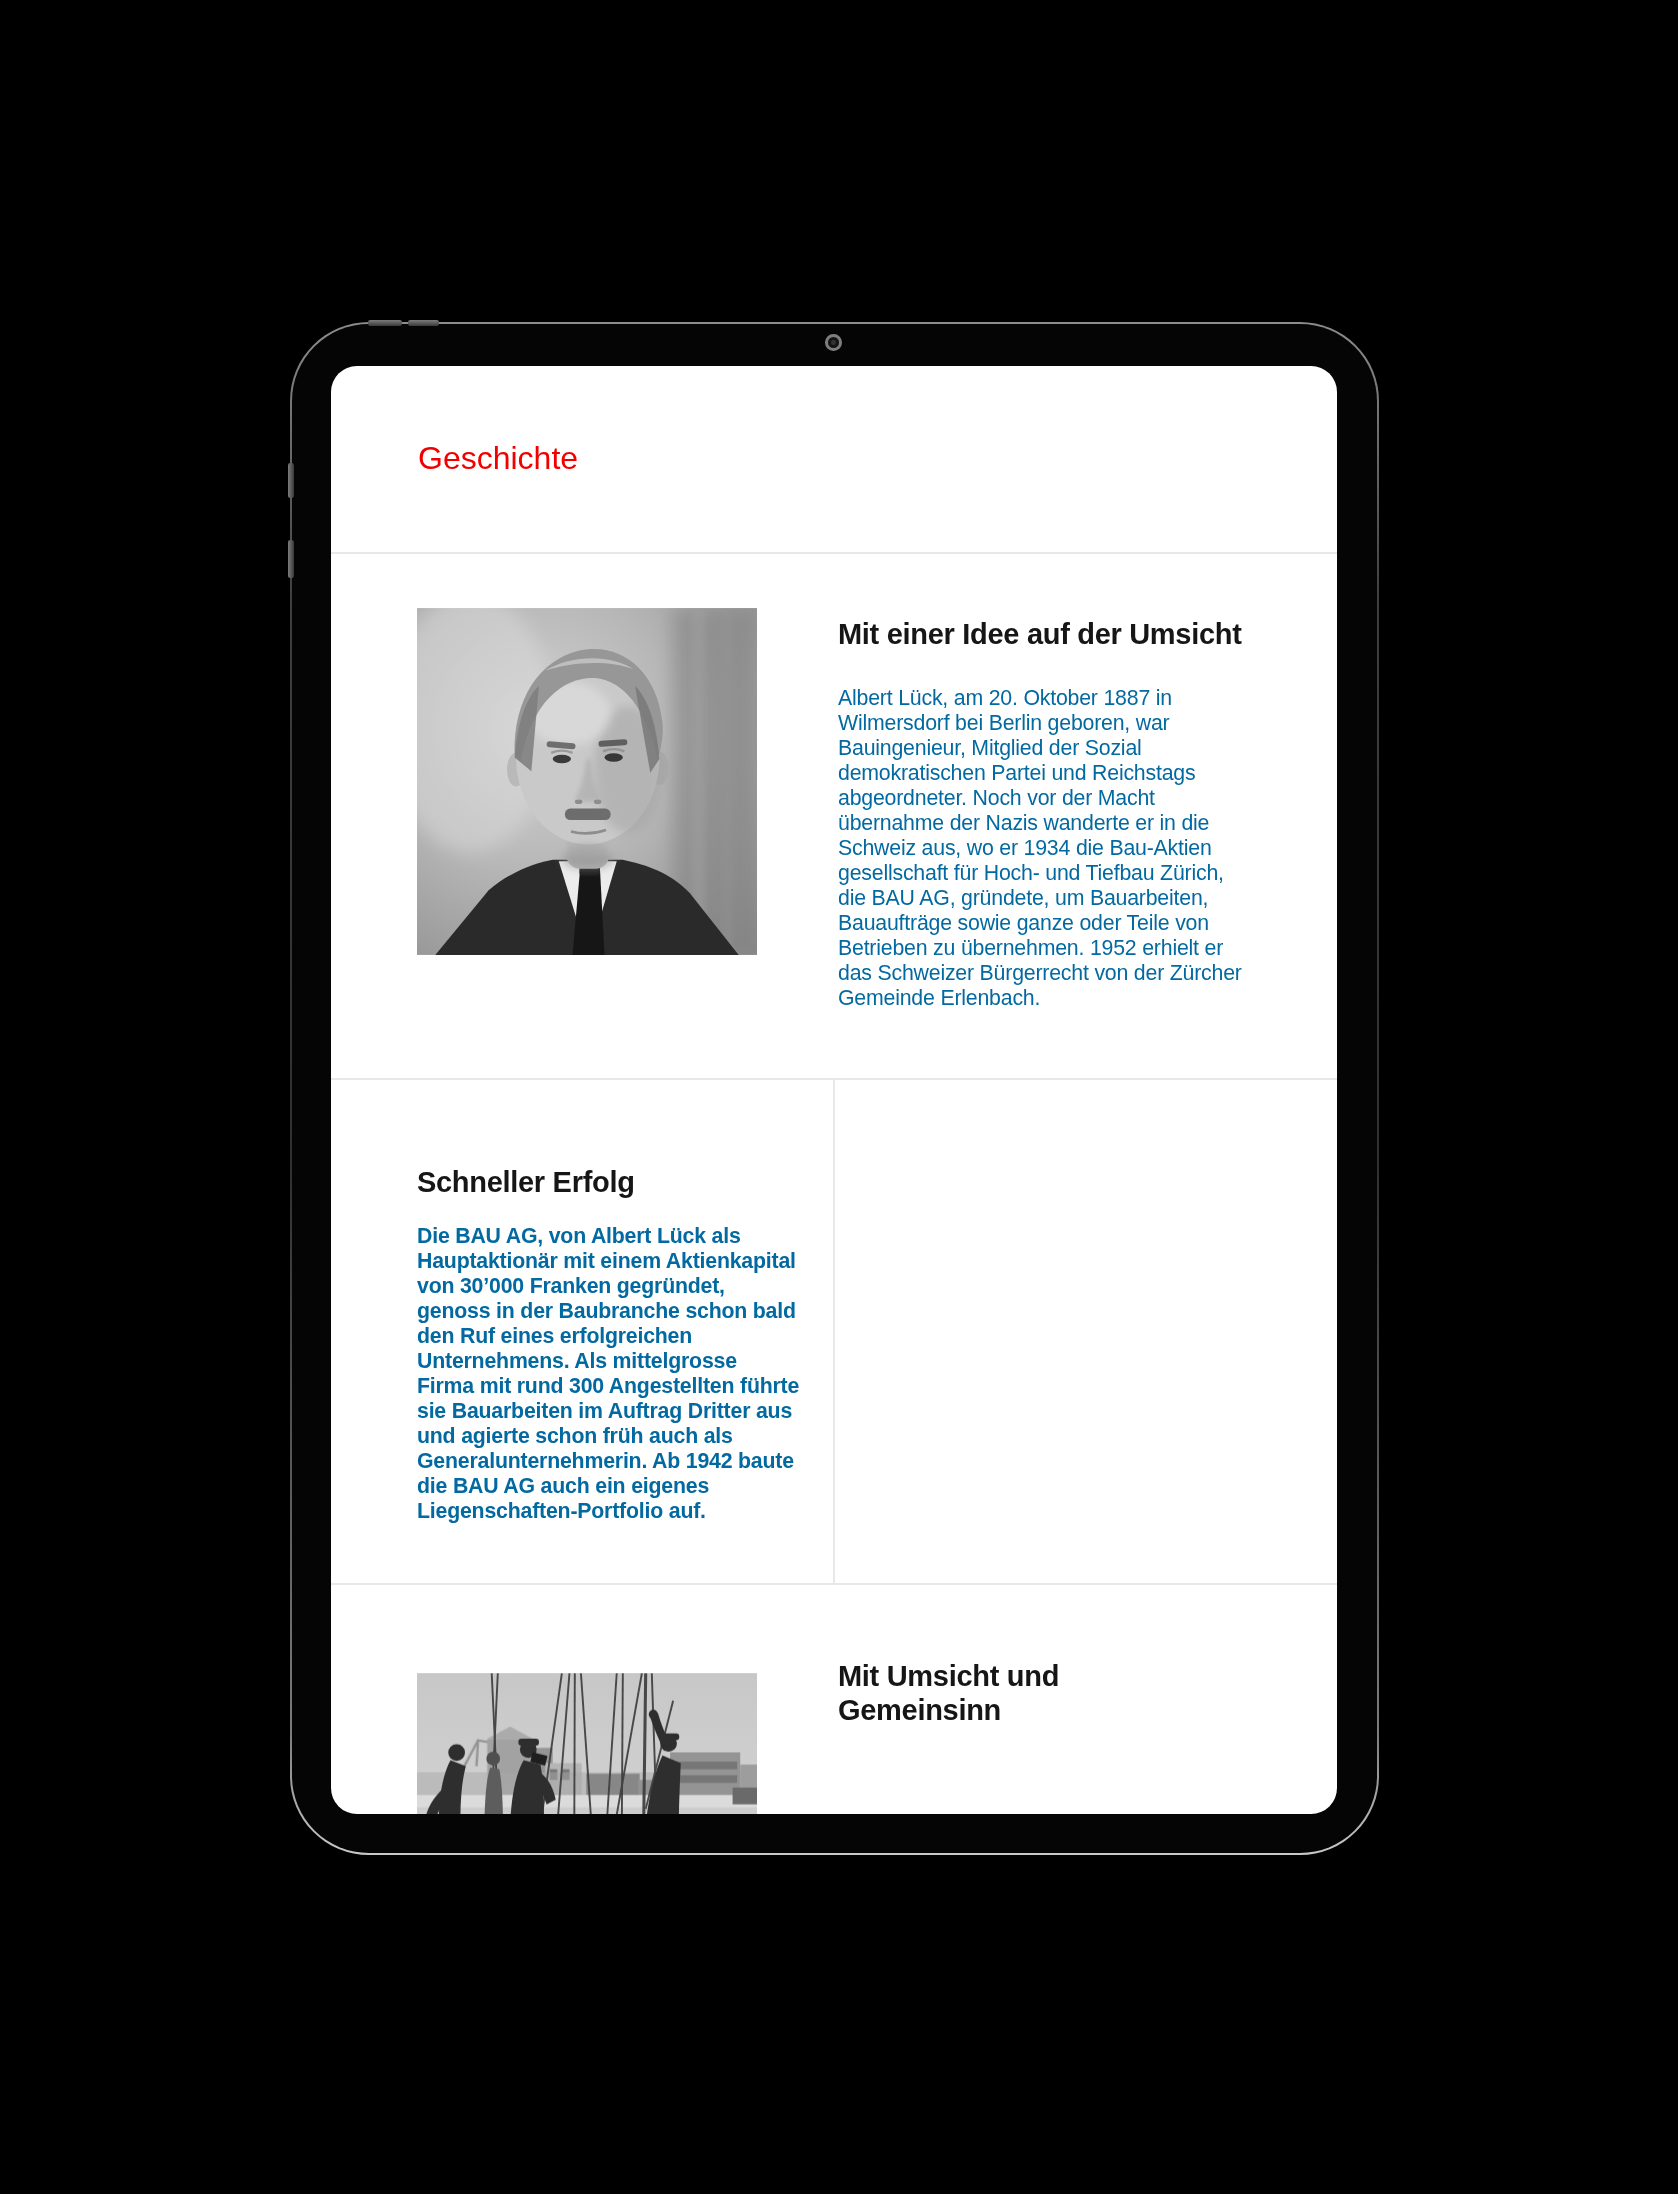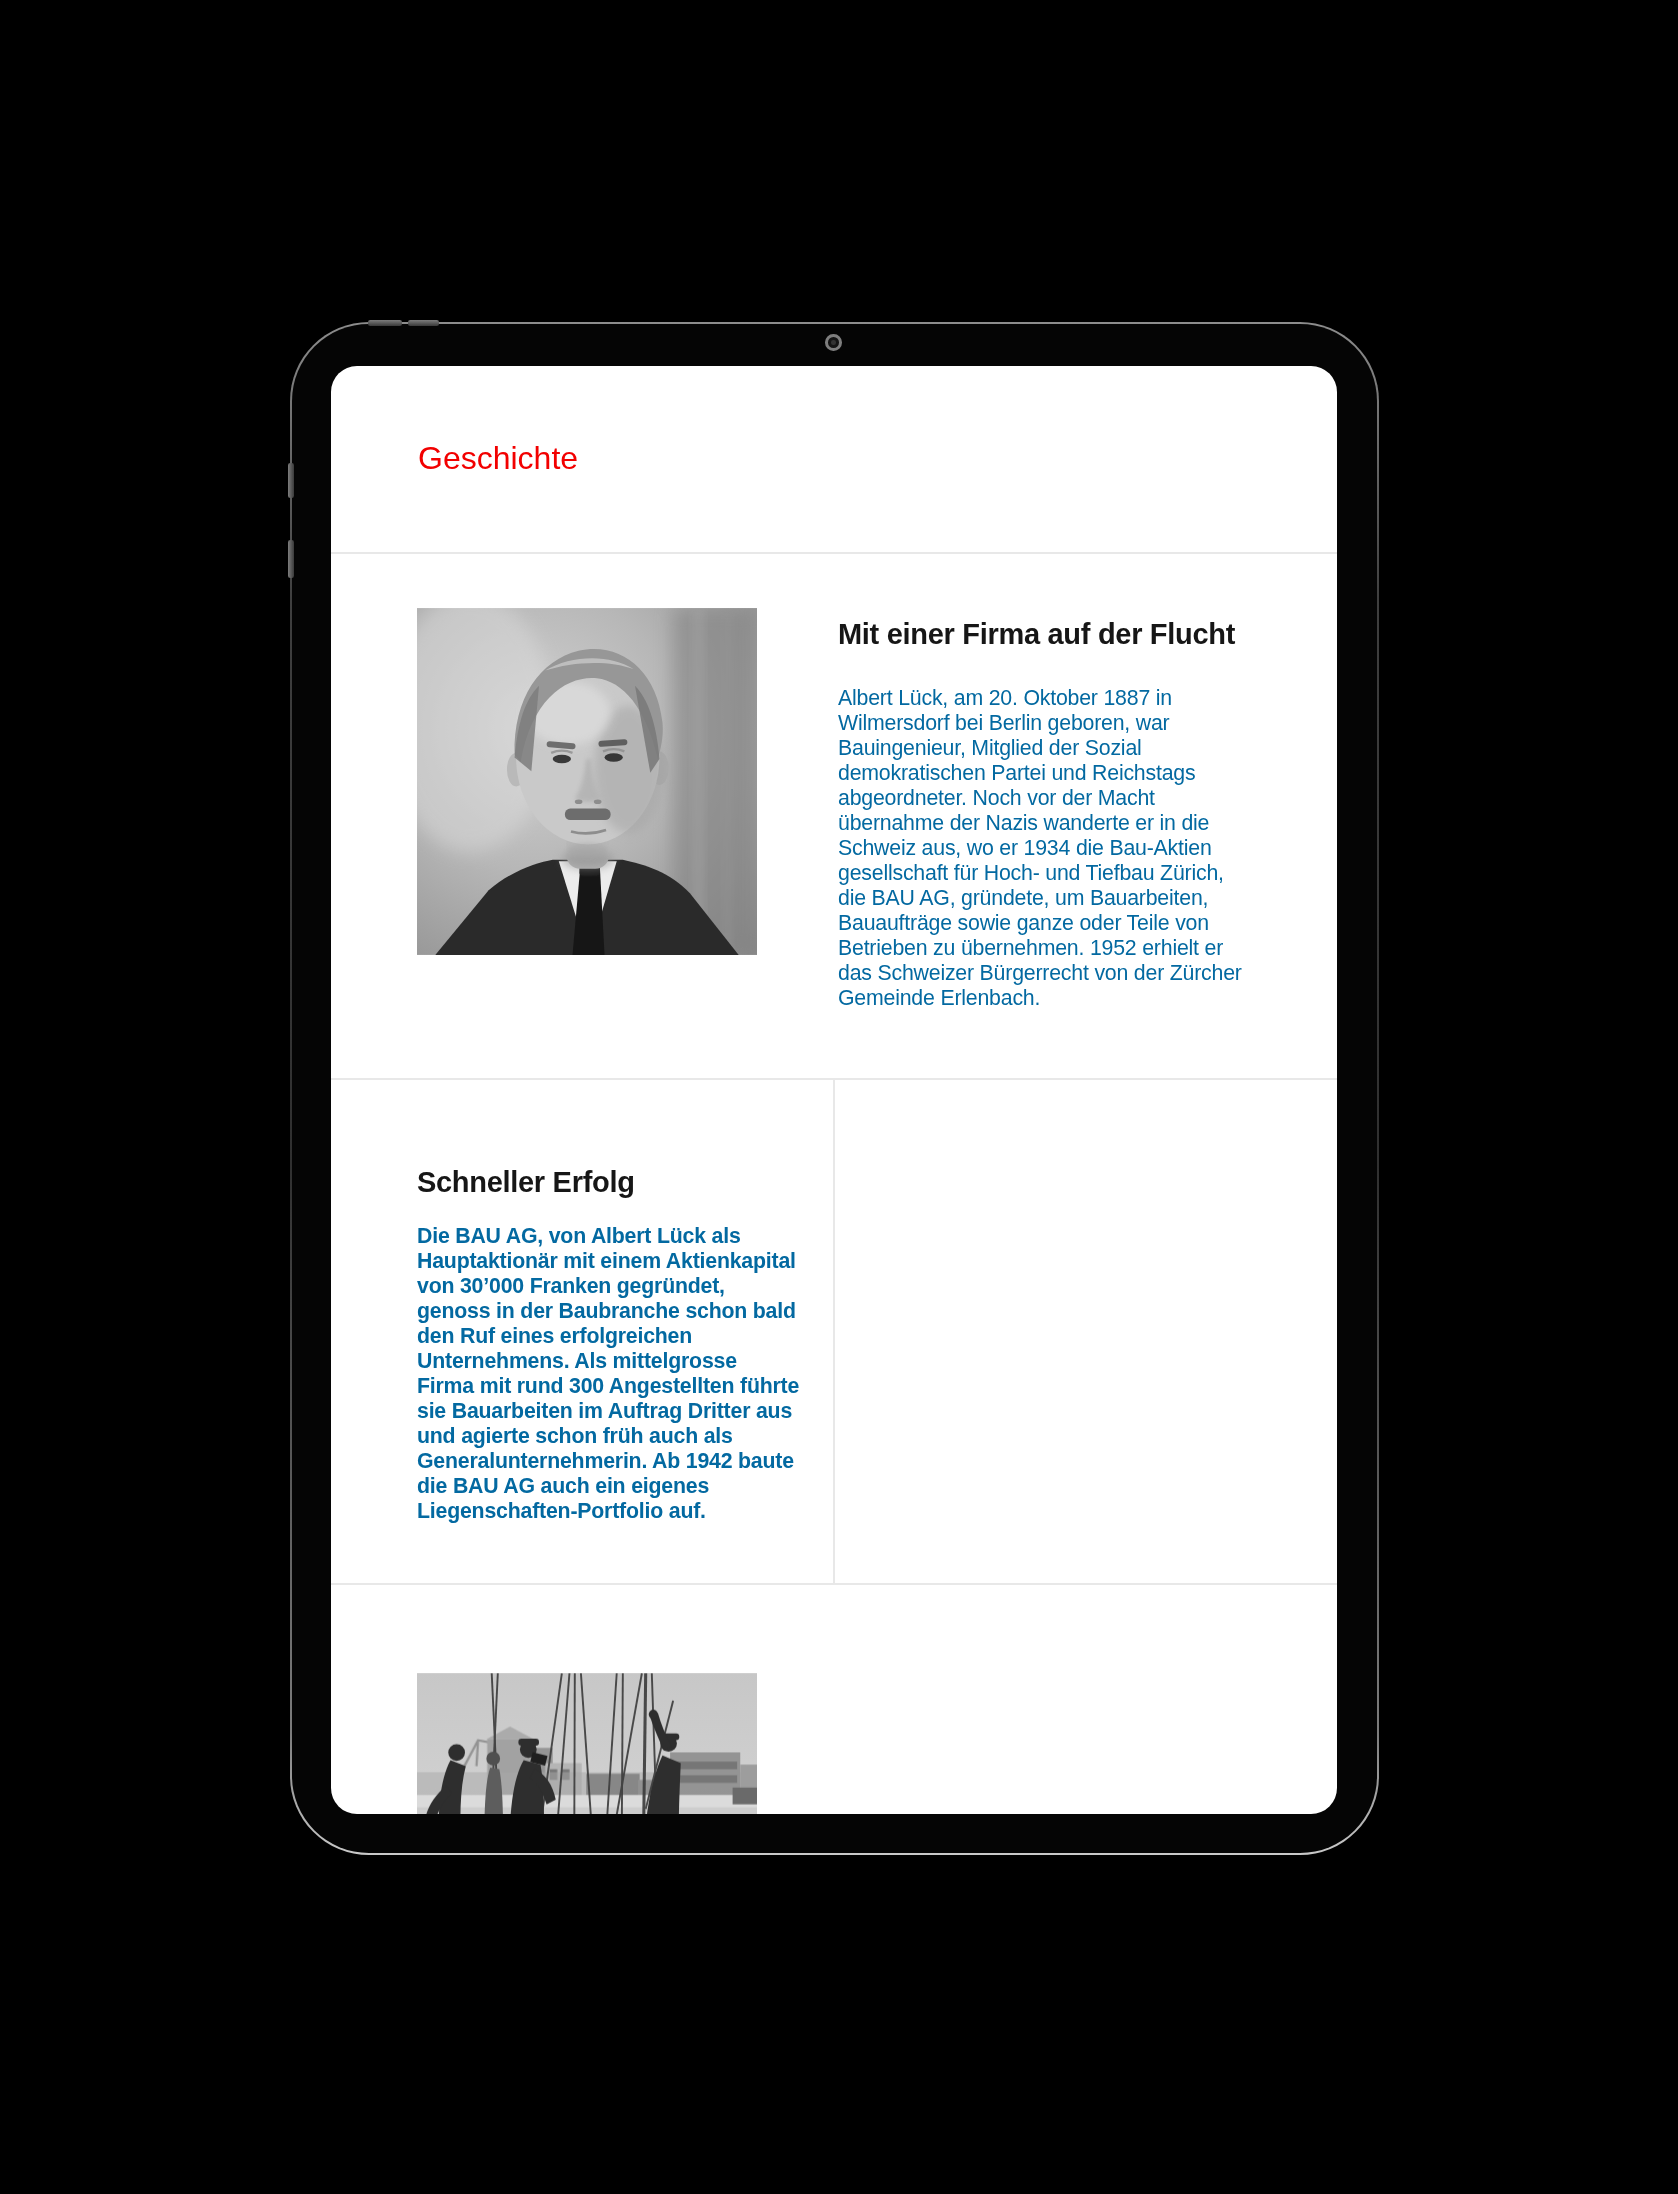--- a/index.html
+++ b/index.html
@@ -141,21 +141,21 @@
 
           <path d="M222,198 C219,224 214,240 207,250 C216,256 233,256 241,250 C234,238 230,222 228,198 Z" fill="#b2b2b2" opacity="0.85" filter="url(#b3)"></path>
           <ellipse cx="212" cy="254" rx="5" ry="3" fill="#8d8d8d"></ellipse>
           <ellipse cx="237" cy="254" rx="5" ry="3" fill="#8d8d8d"></ellipse>
           <rect x="194" y="263" width="60" height="15" rx="7" fill="#6d6d6d"></rect>
           <path d="M202,293 Q224,299 248,291" stroke="#8d8d8d" stroke-width="3.5" fill="none"></path>
           <ellipse cx="224" cy="318" rx="26" ry="10" fill="#a6a6a6" opacity="0.5" filter="url(#b3)"></ellipse>
         </svg>
       </figure>
 
-      <h2 class="sec-heading s1h">Mit einer Firma auf der Flucht</h2>
+      <h2 class="sec-heading s1h">Mit einer Idee auf der Umsicht</h2>
       <p class="sec-body s1b">Albert Lück, am 20. Oktober 1887 in
 Wilmersdorf bei Berlin geboren, war
 Bauingenieur, Mitglied der Sozial
 demokratischen Partei und Reichstags
 abgeordneter. Noch vor der Macht
 übernahme der Nazis wanderte er in die
 Schweiz aus, wo er 1934 die Bau-Aktien
 gesellschaft für Hoch- und Tiefbau Zürich,
 die BAU AG, gründete, um Bauarbeiten,
 Bauaufträge sowie ganze oder Teile von
@@ -239,17 +239,19 @@
             <rect x="150" y="106" width="20" height="13" fill="#1f1f1f" transform="rotate(14 160 112)"></rect>
             <circle cx="330" cy="92" r="11"></circle>
             <rect x="318" y="79" width="26" height="9" rx="4"></rect>
             <path d="M296,262 C298,192 306,142 322,108 L346,118 C344,162 342,212 344,262 Z"></path>
             <path d="M324,102 C316,84 310,70 306,58 L316,52 C320,66 326,82 334,96 Z"></path>
             <circle cx="310" cy="54" r="6"></circle>
           </g>
         </svg>
       </figure>
 
+      <h2 class="sec-heading s3h">Mit Umsicht und
+Gemeinsinn</h2>
 
     </div>
   </div>
 </div>
 
 
 </body></html>

